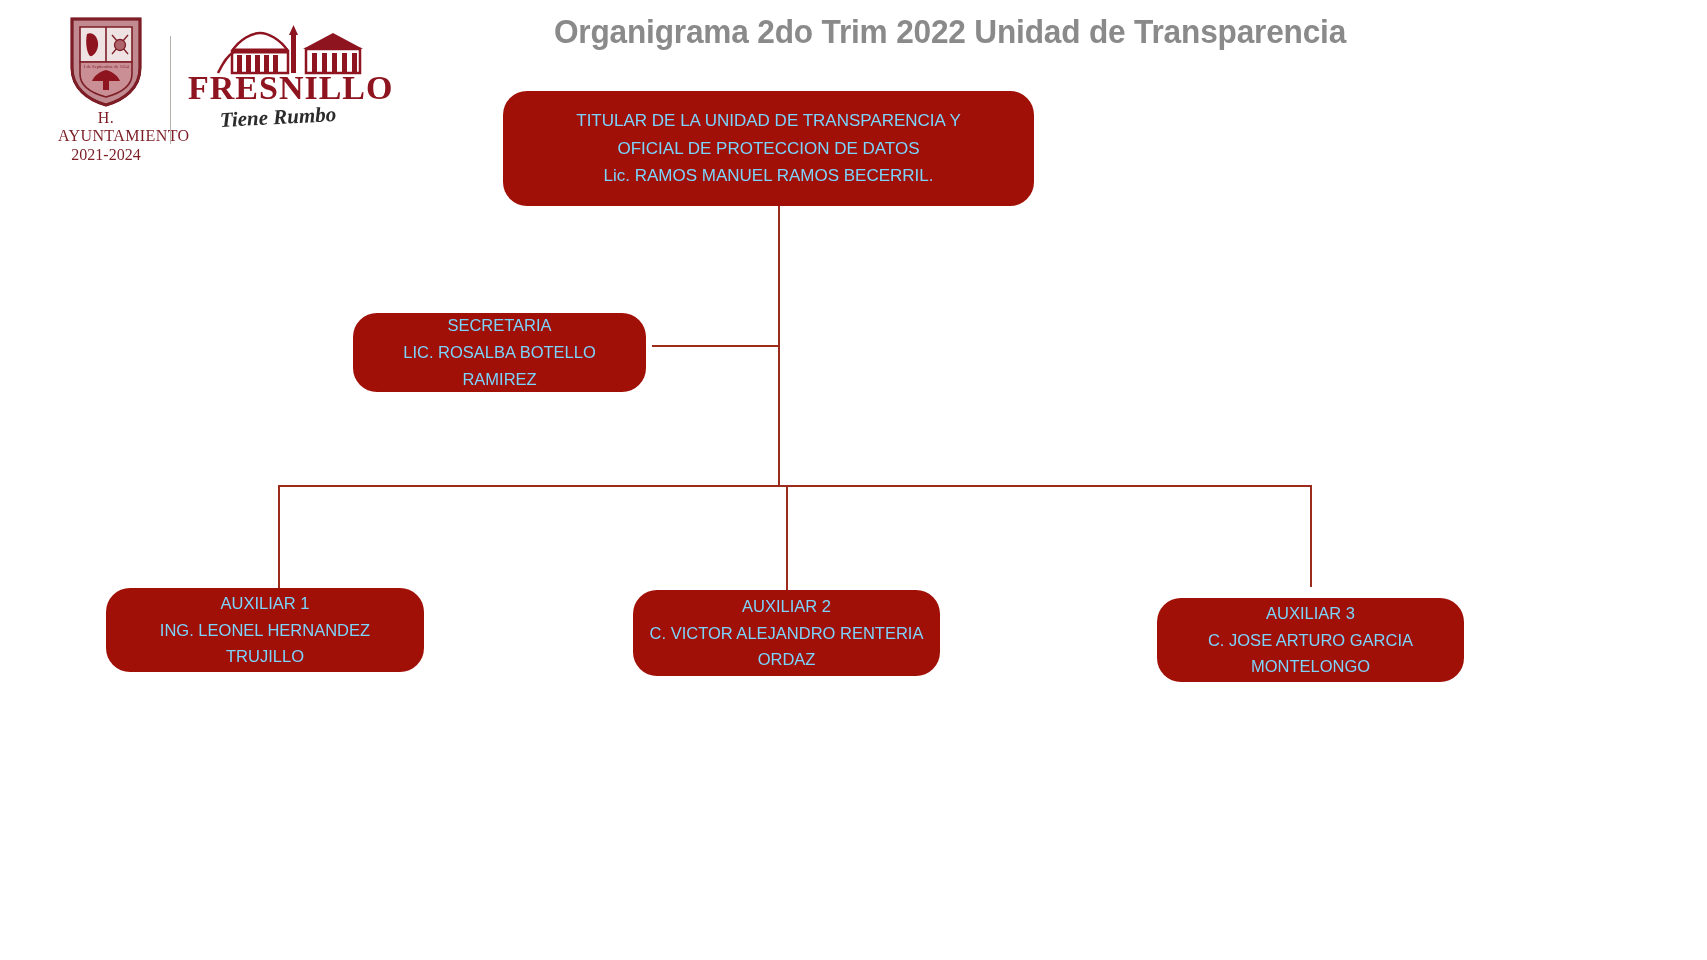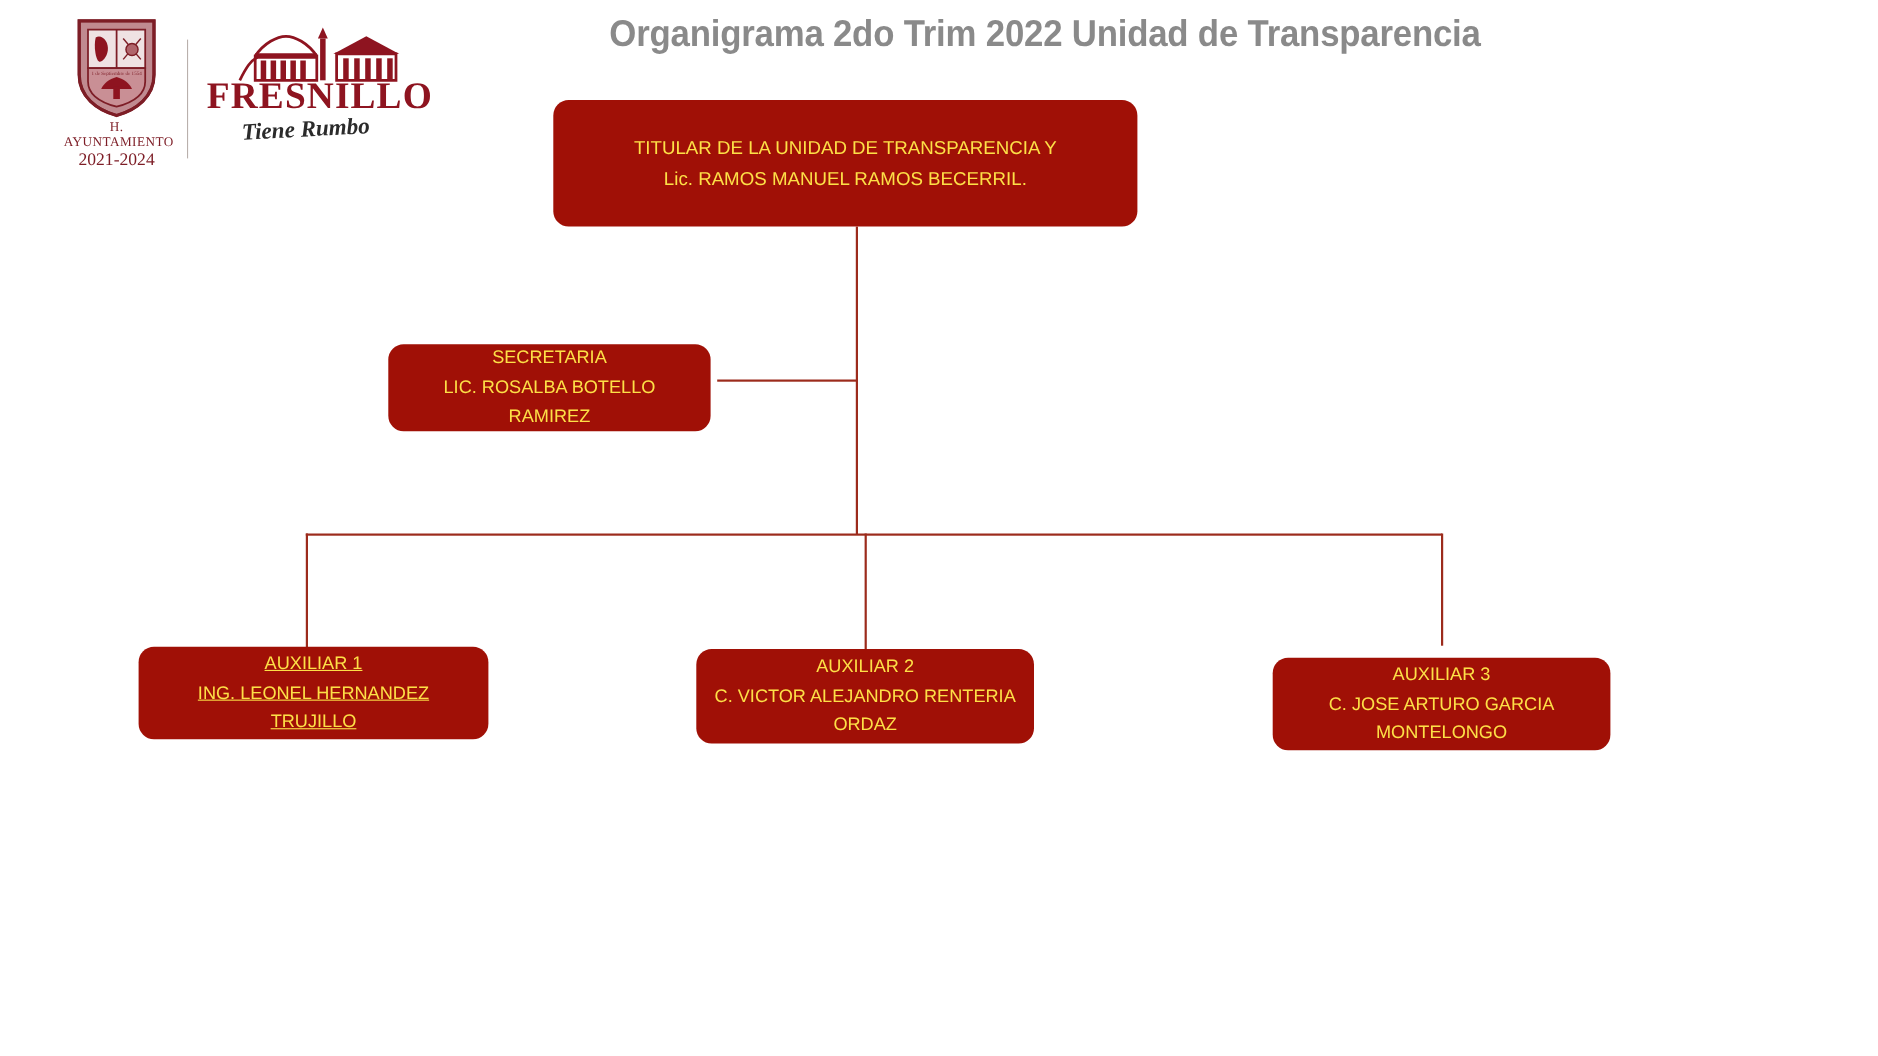--- a/index.html
+++ b/index.html
@@ -28,21 +28,21 @@
     position: absolute;
     left: 10px;
     top: 2px;
     width: 96px;
     height: 138px;
     text-align: center;
   }
   .shield-svg { display: block; margin: 0 auto; }
   #ayuntamiento-text {
     font-family: "Liberation Serif", serif;
-    font-size: 12px;
+    font-size: 16px;
     letter-spacing: 0.4px;
     color: #7d1d26;
     line-height: 1.15;
     margin-top: 1px;
   }
   #ayuntamiento-years {
     font-family: "Liberation Serif", serif;
     font-size: 16px;
     color: #7d1d26;
     line-height: 1.1;
@@ -112,22 +112,22 @@
     position: absolute;
     background: #9c2b1c;
   }
   .conn-v { width: 1.6px; }
   .conn-h { height: 1.6px; }
 
   
   .org-box {
     position: absolute;
     background: #a01006;
-    border-radius: 14px;
-    color: #fde047;
+    border-radius: 24px;
+    color: #7dd3fc;
     display: flex;
     flex-direction: column;
     align-items: center;
     justify-content: center;
     text-align: center;
     font-family: "Liberation Sans", sans-serif;
     font-size: 16.5px;
     line-height: 1.62;
     box-sizing: border-box;
     padding: 4px 14px;
@@ -141,25 +141,24 @@
     height: 115px;
     font-size: 17px;
   }
   #box-secretaria {
     left: 353px;
     top: 313px;
     width: 293px;
     height: 79px;
   }
   #box-aux1 {
-    left: 126px;
+    left: 106px;
     top: 588px;
     width: 318px;
     height: 84px;
-    text-decoration: underline;
   }
   #box-aux2 {
     left: 633px;
     top: 590px;
     width: 307px;
     height: 86px;
     align-items: center;
   }
   #box-aux3 {
     left: 1157px;
@@ -235,20 +234,21 @@
   <div class="conn conn-h" style="left:652px; top:345px; width:127px;"></div>
 
   <div class="conn conn-h" style="left:278px; top:485px; width:1033px;"></div>
 
   <div class="conn conn-v" style="left:278px; top:485px; height:104px;"></div>
   <div class="conn conn-v" style="left:786px; top:485px; height:106px;"></div>
   <div class="conn conn-v" style="left:1310px; top:485px; height:102px;"></div>
 
   <div class="org-box" id="box-titular">
     <span class="line">TITULAR DE LA UNIDAD DE TRANSPARENCIA Y</span>
+    <span class="line">OFICIAL DE PROTECCION DE DATOS</span>
     <span class="line">Lic. RAMOS MANUEL RAMOS BECERRIL.</span>
   </div>
 
   <div class="org-box" id="box-secretaria">
     <span class="line">SECRETARIA</span>
     <span class="line">LIC. ROSALBA BOTELLO RAMIREZ</span>
   </div>
 
   <div class="org-box" id="box-aux1">
     <span class="line">AUXILIAR 1</span>

